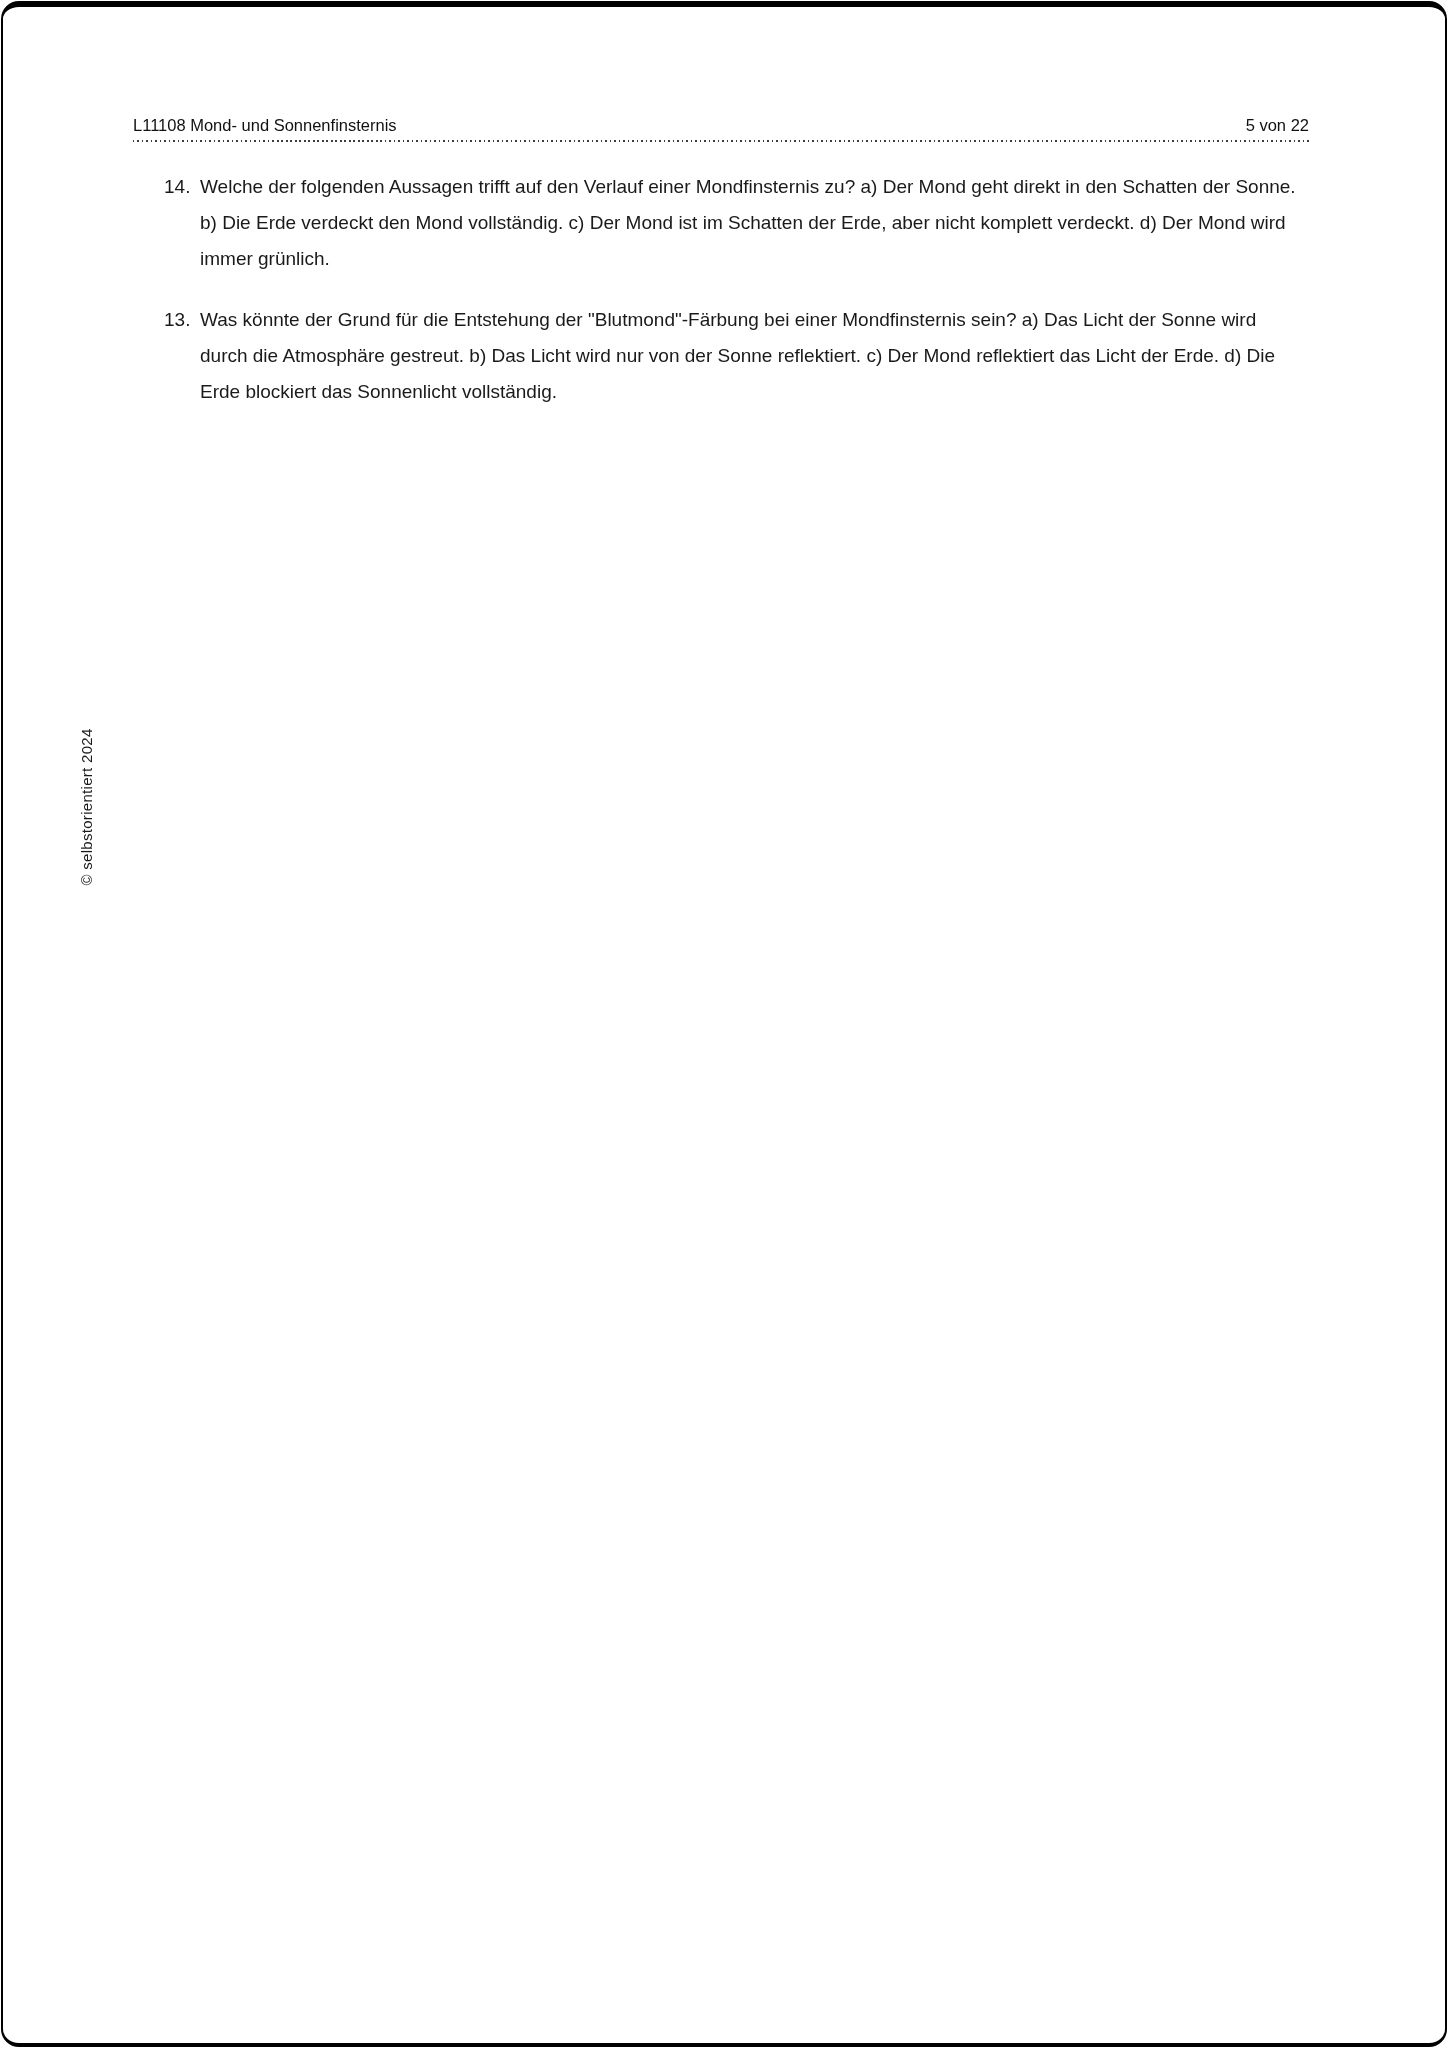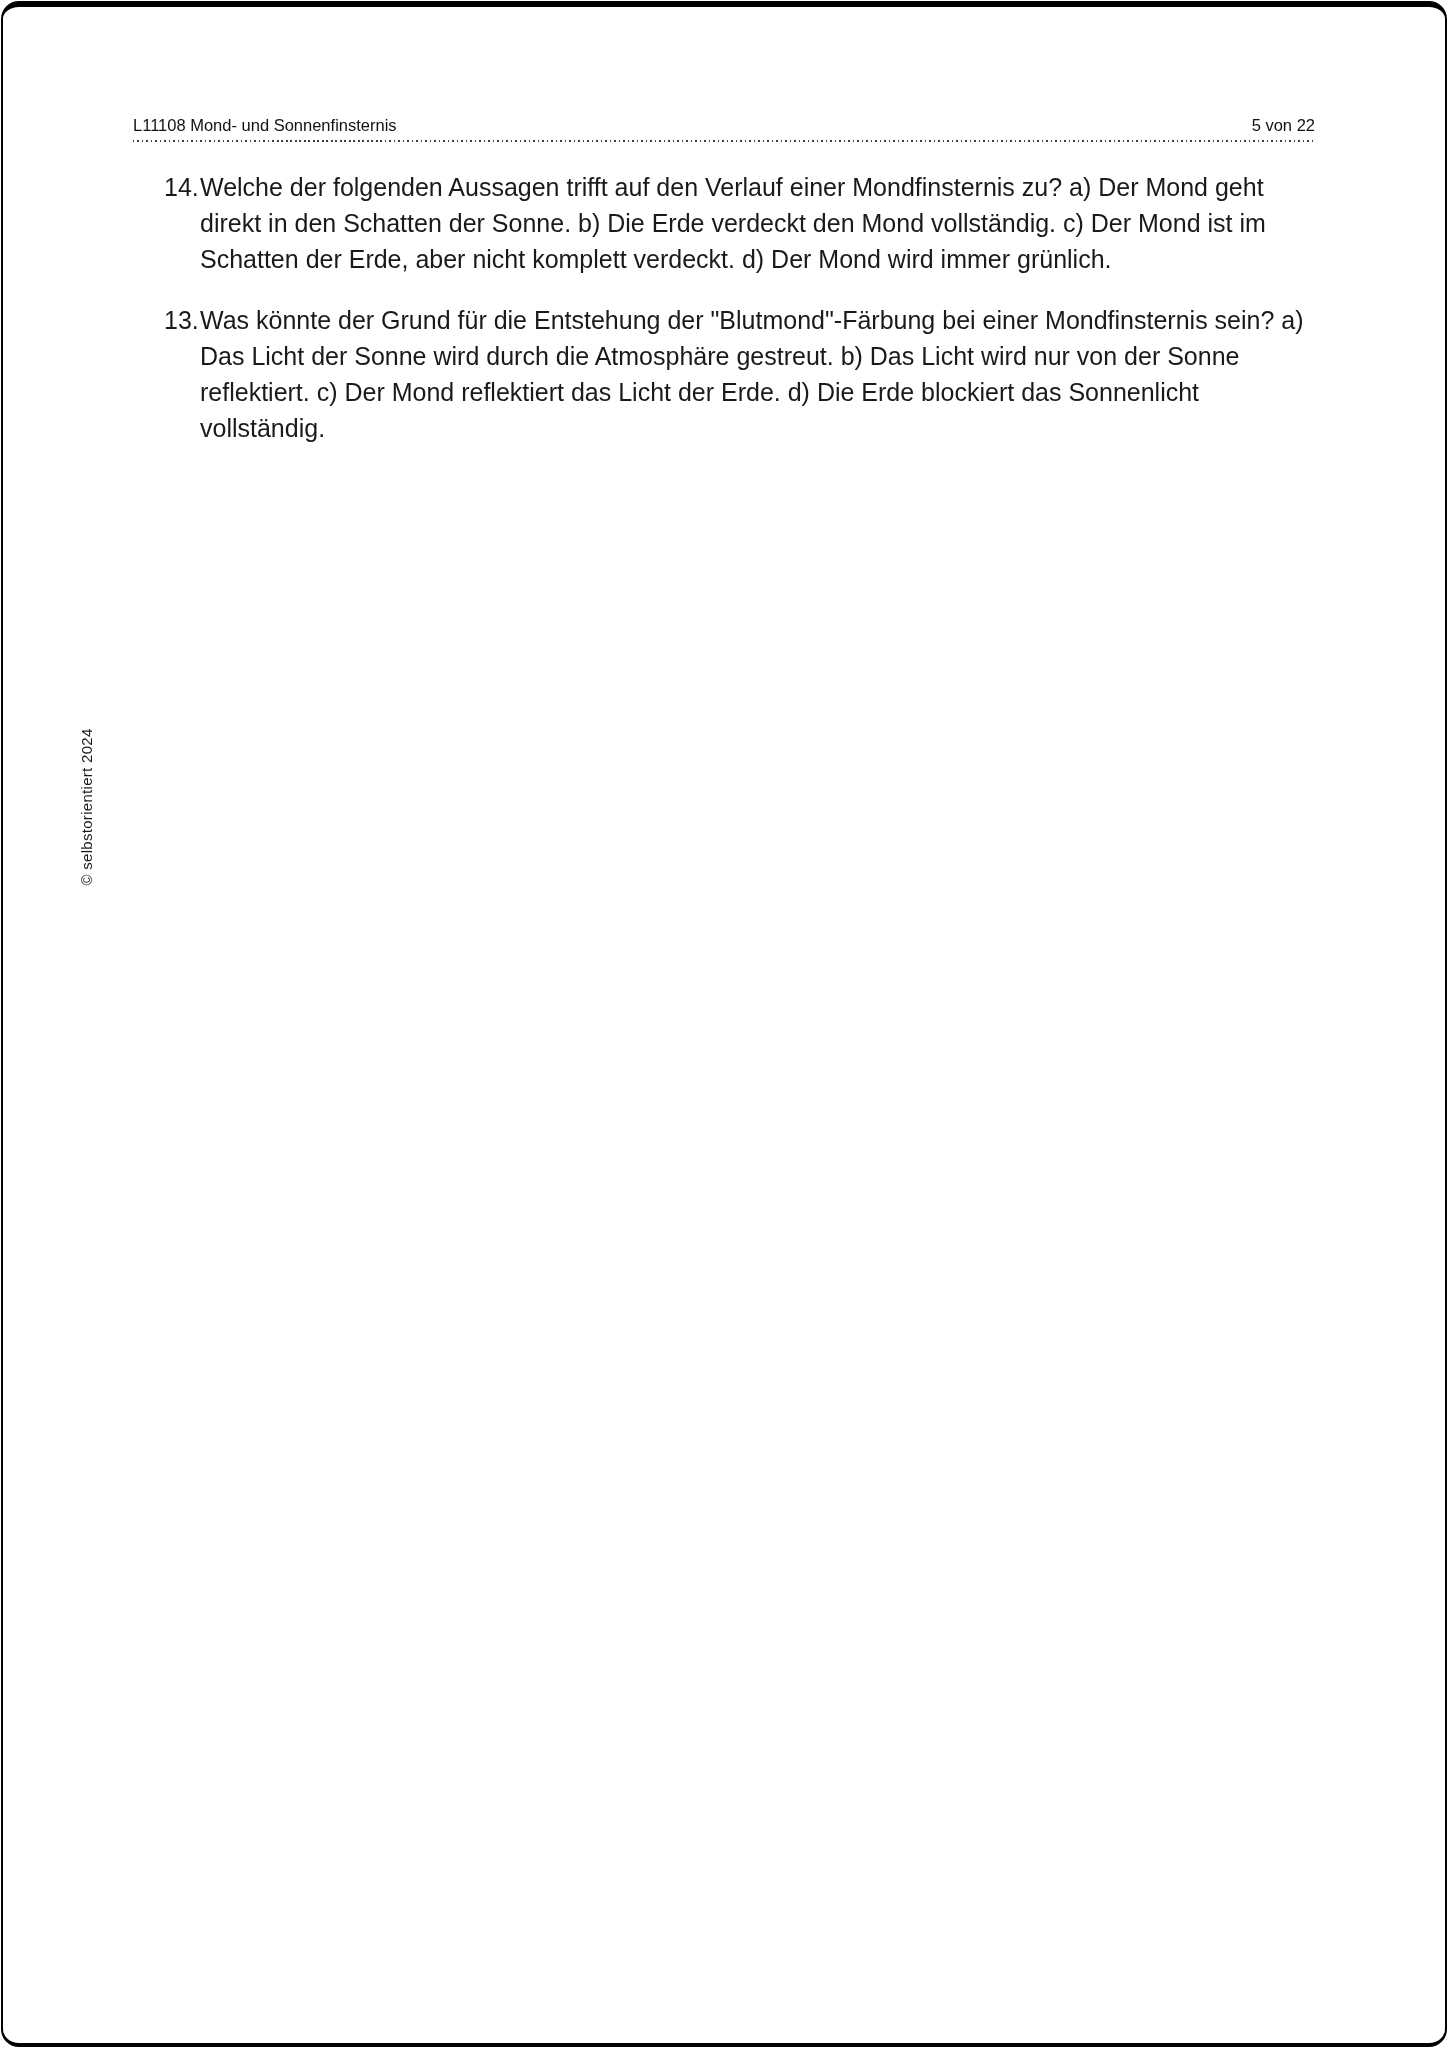--- a/index.html
+++ b/index.html
@@ -24,21 +24,21 @@
     bottom: 1px;
     border: 2px solid #000000;
     border-top-width: 6px;
     border-bottom-width: 4px;
     border-radius: 18px;
     pointer-events: none;
   }
   .content {
     position: absolute;
     left: 133px;
-    right: 133px;
+    right: 139px;
     top: 0;
   }
   header.doc-header {
     display: flex;
     justify-content: space-between;
     align-items: baseline;
     margin-top: 115px;
     font-size: 16.5px;
     line-height: 20px;
     color: #111111;
@@ -49,21 +49,21 @@
     background-image: repeating-linear-gradient(90deg, #3d3d3d 0 1.5px, transparent 1.5px 4.5px);
   }
   .questions {
     margin-top: 27px;
   }
   .question {
     display: flex;
     align-items: flex-start;
     padding-left: 31px;
     margin-bottom: 25px;
-    font-size: 25px;
+    font-size: 19px;
     line-height: 36px;
     color: #1a1a1a;
   }
   .q-number {
     flex: 0 0 auto;
     min-width: 36px;
   }
   .q-text {
     flex: 1 1 auto;
   }

